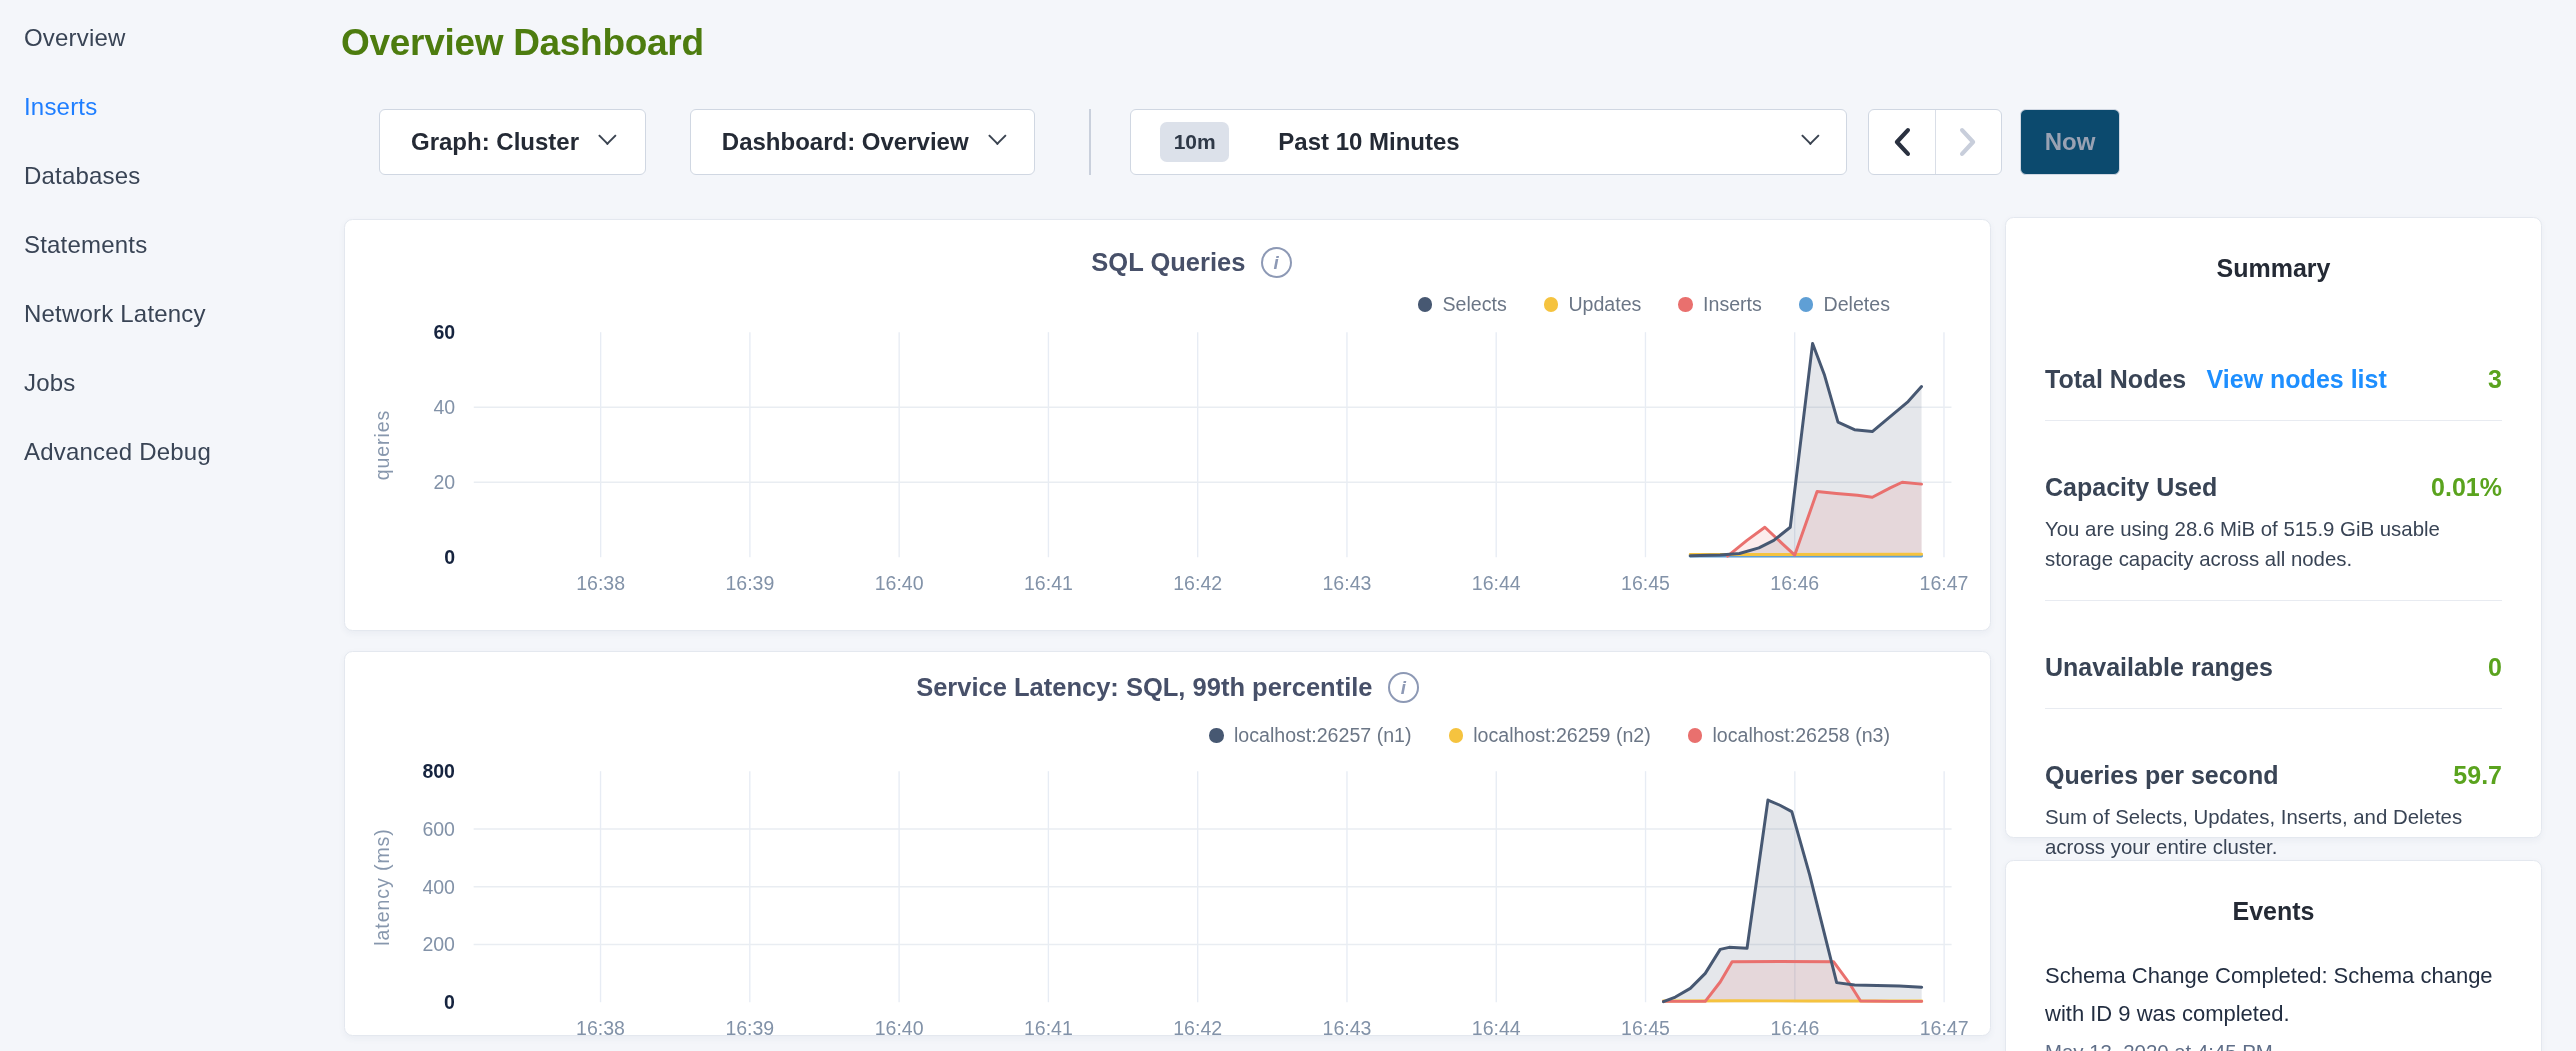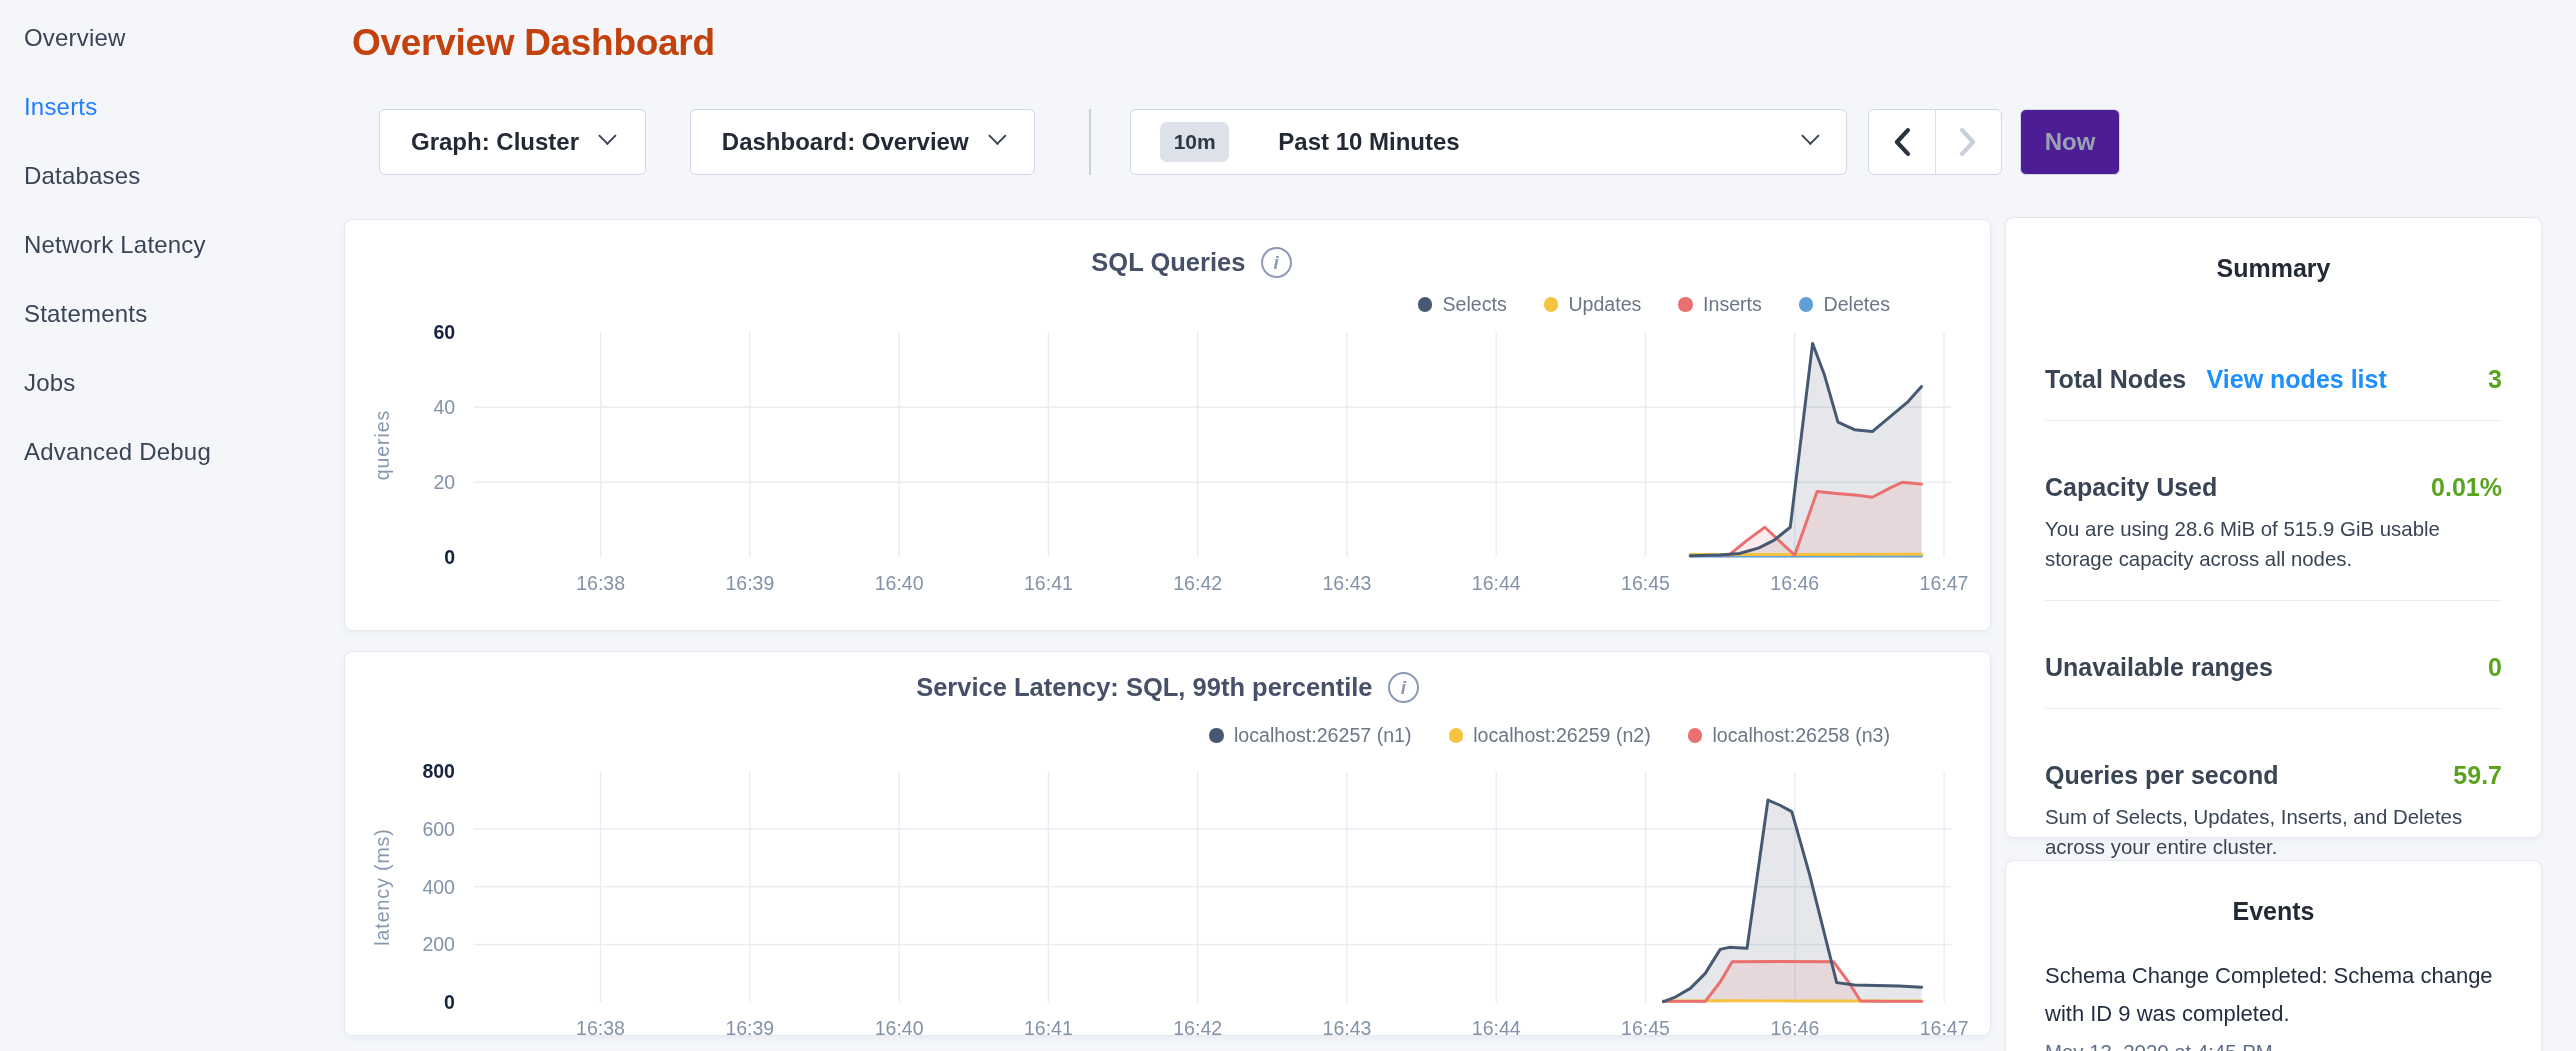--- a/index.html
+++ b/index.html
@@ -15,22 +15,22 @@
   
   .sidebar { position:absolute; left:0; top:0; width:325px; height:100%; padding-top:3.4px; }
   .side-item {
     height:69px; display:flex; align-items:center; padding-left:24px;
     font-size:24px; font-weight:500; color:#394455; cursor:pointer; letter-spacing:0.2px;
   }
   .side-item.active { color:#1e7eff; }
 
   
   .page-title {
-    position:absolute; left:352px; top:22px;
-    font-size:37px; font-weight:600; color:#c2410c; letter-spacing:-0.3px;
+    position:absolute; left:341px; top:22px;
+    font-size:37px; font-weight:600; color:#4d7c0f; letter-spacing:-0.3px;
   }
   .controls { position:absolute; left:343px; top:109px; height:66px; display:flex; align-items:center;margin-left:36px; }
   .select-box {
     height:66px; background:#fff; border:1.7px solid #d0d7e2; border-radius:6px;
     display:flex; align-items:center; padding:0 31px; gap:22px;
     font-size:24px; font-weight:700; color:#242a35; cursor:pointer;
   }
   .chev-down {
     width:12.8px; height:12.8px; border-right:2.6px solid #3a4350; border-bottom:2.6px solid #3a4350;
     transform:rotate(45deg) translate(-2.6px,-2.6px); margin-top:-5.1px;
@@ -42,21 +42,21 @@
     font-size:21px; font-weight:700; color:#2f3948; margin-right:27px;
   }
   .time-label { flex:1; text-align:left; }
   .arrow-group {
     margin-left:21px; width:134px; height:66px; background:#fff;
     border:1.7px solid #d0d7e2; border-radius:6px; display:flex; overflow:hidden;
   }
   .arrow-btn { flex:1; display:flex; align-items:center; justify-content:center; cursor:pointer; }
   .arrow-btn + .arrow-btn { border-left:1.7px solid #d9dee7; }
   .now-btn {
-    margin-left:18px; width:100px; height:66px; background:#4c1d95;
+    margin-left:18px; width:100px; height:66px; background:#0c4a6e;
     border:1.7px solid #d0d7e2; border-radius:6px;
     display:flex; align-items:center; justify-content:center;
     font-size:24px; font-weight:700; color:#99a2b3; cursor:default;
   }
 
   
   .card {
     position:absolute; background:#fff; border:1.3px solid #e4e8ef; border-radius:8.5px;
     box-shadow:0 2.6px 6.8px rgba(56,76,108,0.05);
   }
@@ -106,22 +106,22 @@
   .event-text { margin-top:31px; font-size:22px; line-height:1.72; color:#232e41; }
   .event-time { margin-top:8.5px; font-size:20.4px; color:#5f6e88; }
 </style>
 </head>
 <body>
 
 <nav class="sidebar" id="sidebar">
     <div class="side-item">Overview</div>
     <div class="side-item active">Inserts</div>
     <div class="side-item">Databases</div>
+    <div class="side-item">Statements</div>
     <div class="side-item">Network Latency</div>
-    <div class="side-item">Statements</div>
     <div class="side-item">Jobs</div>
     <div class="side-item">Advanced Debug</div>
   </nav>
 
 <h1 class="page-title">Overview Dashboard</h1>
 
 <div class="controls">
   <div class="select-box">
     <span>Graph: Cluster</span>
     <span class="chev-down"></span>

